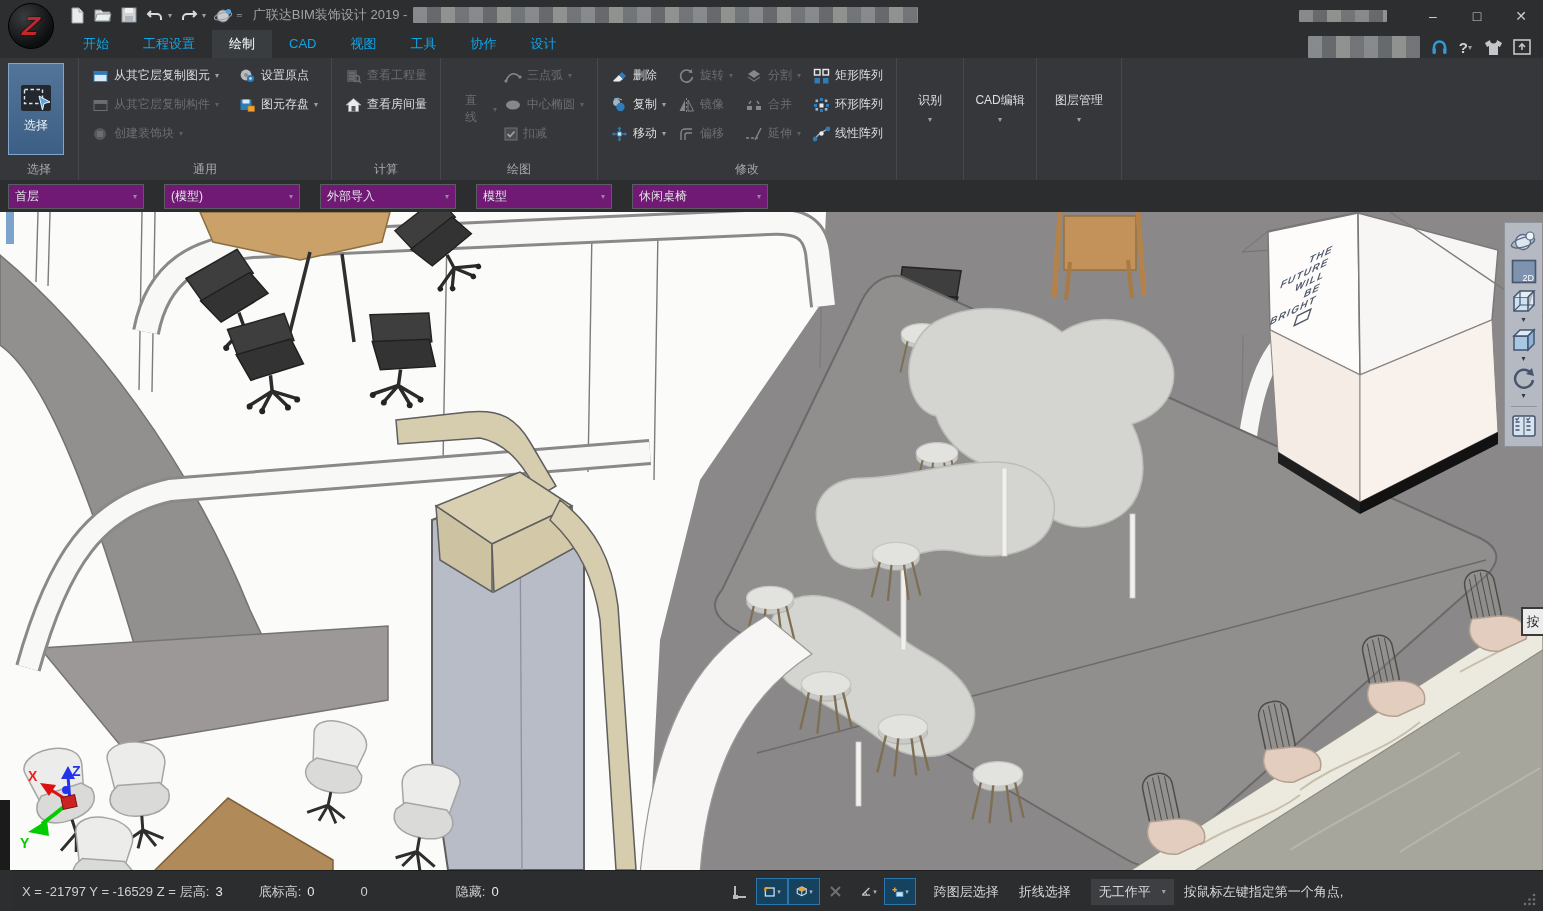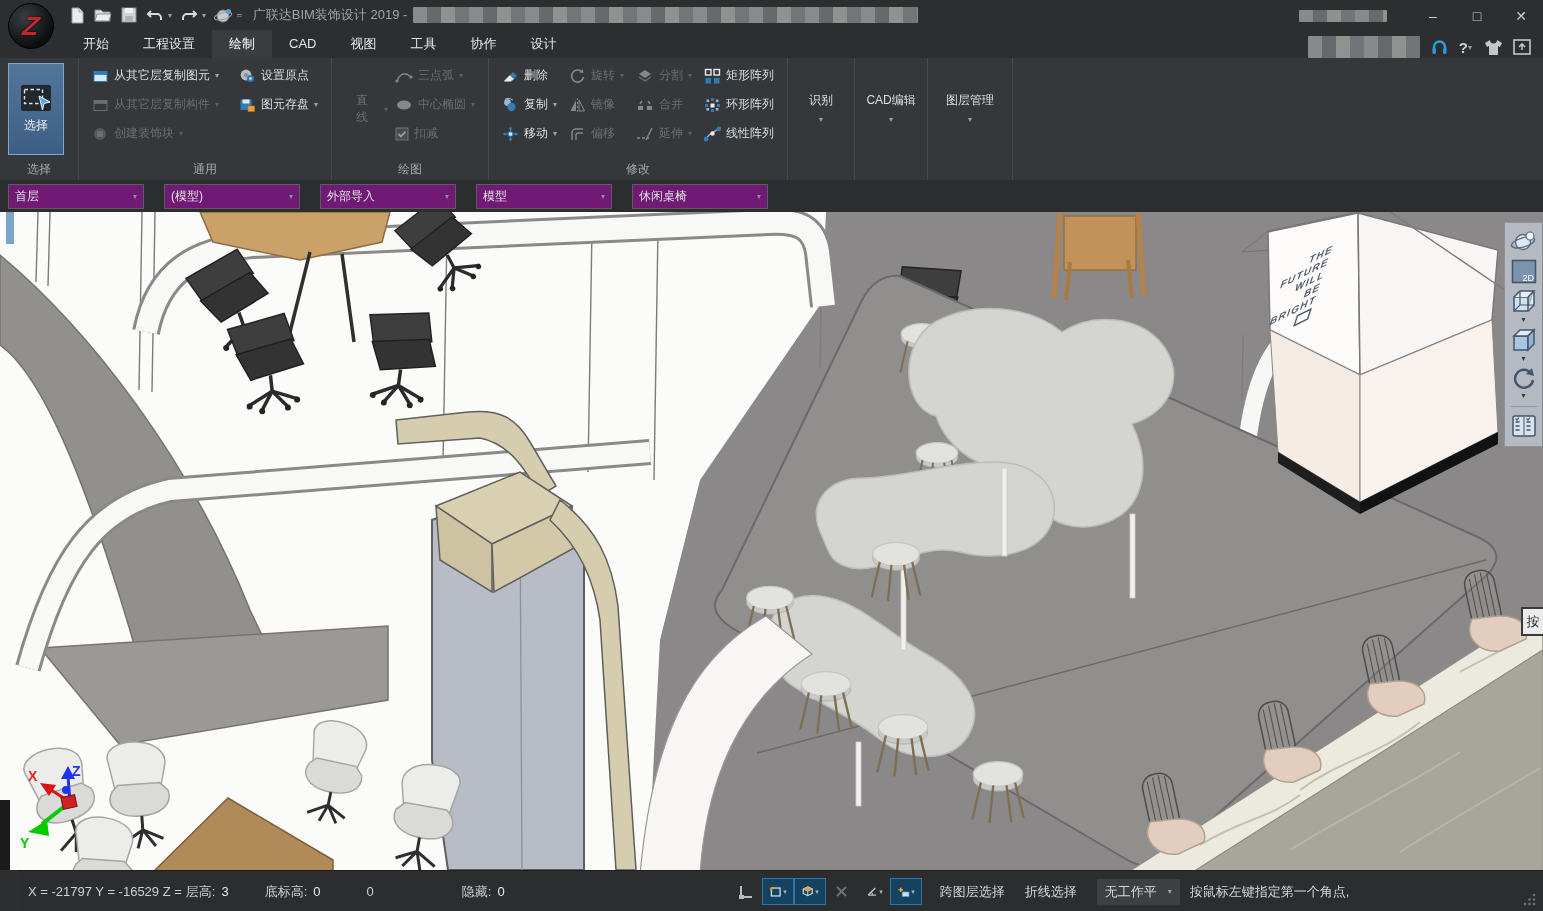--- a/index.html
+++ b/index.html
@@ -17,21 +17,21 @@
   .qcar{font-size:8px;color:#9b9ea0;margin:0 2px 0 -2px;}
   .ttl{color:#a3a3a3;font-size:13px;margin-left:8px;white-space:nowrap;}
   .mosaic{background-image:
       repeating-linear-gradient(90deg,rgba(140,143,146,.95) 0 14px,rgba(106,109,112,.95) 14px 28px,rgba(148,151,148,.95) 28px 42px,rgba(118,121,124,.95) 42px 56px),
       repeating-linear-gradient(0deg,rgba(0,0,0,.14) 0 7px,rgba(255,255,255,.06) 7px 14px);
       border-radius:1px;}
   .winbtns{margin-left:auto;display:flex;}
   .winbtn{width:44px;height:28px;background:none;border:none;color:#c9cbcd;font-size:14px;line-height:28px;}
   
   .tabbar{position:absolute;top:30px;left:0;right:0;height:28px;background:#2c2e30;display:flex;align-items:flex-end;padding-left:66px;}
-  .tab{height:28px;line-height:28px;padding:0 17px;font-size:13px;color:#e5e5e5;background:none;border:none;}
+  .tab{height:28px;line-height:28px;padding:0 17px;font-size:13px;color:#0ea5e9;background:none;border:none;}
   .tab.active{background:#3a3d40;color:#ffffff;}
   .tabright{margin-left:auto;display:flex;align-items:center;gap:10px;padding-right:12px;}
   .hbtn{background:none;border:none;display:flex;align-items:center;gap:2px;color:#cfd2d4;font-size:15px;font-weight:bold;padding:0;}
   
   .ribbon{position:absolute;top:58px;left:0;right:0;height:122px;background:#35373a;display:flex;border-bottom:2px solid #232527;}
   .rgroup{position:relative;padding:3px 8px 20px 8px;border-right:1px solid #464849;display:flex;align-items:flex-start;}
   .glabel{position:absolute;left:0;right:0;bottom:2px;text-align:center;font-size:12px;color:#a6a9ab;}
   .rcol{display:flex;flex-direction:column;}
   .rbtn{display:flex;align-items:center;gap:5px;height:29px;padding:0 5px;background:none;border:none;
         font-size:12px;color:#dcdedf;white-space:nowrap;text-align:left;}
@@ -54,21 +54,21 @@
   
   .viewport{position:absolute;top:212px;left:0;width:1543px;height:658px;background:#8b8889;}
   .navbar{position:absolute;left:1504px;top:10px;width:37px;background:#b5b9c2;border:1px solid #8f949c;border-right:none;
       display:flex;flex-direction:column;align-items:center;padding:5px 0 6px 0;gap:1px;}
   .navbtn{background:none;border:none;padding:1px 0;display:flex;flex-direction:column;align-items:center;}
   .navcar{font-size:8px;color:#2f3742;line-height:8px;}
   .navdiv{width:26px;height:1px;background:#8f949c;margin:4px 0;}
   .vtooltip{position:absolute;left:1521px;top:395px;width:20px;height:25px;background:#ececec;border:2px solid #3a3a3a;
       color:#222;font-size:13px;display:flex;align-items:center;justify-content:center;}
   
-  .statusbar{position:absolute;top:870px;left:18px;right:0;height:41px;background:#2b2d2f;border-top:1px solid #1d1f21;
+  .statusbar{position:absolute;top:870px;left:12px;right:0;height:41px;background:#2b2d2f;border-top:1px solid #1d1f21;
       display:flex;align-items:center;font-size:13px;color:#cdd0d2;padding-left:10px;}
   .sb-val{color:#e8eaeb;margin-left:6px;}
   .tg{width:32px;height:27px;display:flex;align-items:center;justify-content:center;background:none;border:1px solid transparent;gap:1px;}
   .tg.on{background:#15435f;border-color:#2d76ac;}
   .tg .car{font-size:7px;color:#aeb1b3;}
   .sbtn{height:27px;background:none;border:none;color:#d6d8d9;font-size:13px;padding:0 10px;}
   .wp{height:26px;background:#3d3f42;border:none;color:#d6d8d9;font-size:13px;display:flex;align-items:center;gap:11px;padding:0 8px;}
   .grip{position:absolute;right:6px;bottom:6px;}
 </style>
 </head>
@@ -224,20 +224,41 @@
             <rect x="3.5" y="2.5" width="7" height="4" fill="#d7eaf9"></rect>
             <rect x="9" y="9" width="6.5" height="5.5" fill="#f0a030" stroke="#b87718" stroke-width=".6"></rect>
           </svg>
         <span>图元存盘</span>
           <span class="car">▾</span>
         </button>
     </div>
     <div class="glabel">通用</div>
   </div>
 
+  <div class="rgroup">
+    <div class="rcol">
+      <button class="rbtn dis">
+        <svg width="17" height="16" viewBox="0 0 17 16">
+            <rect x="2" y="2" width="10" height="12" fill="#55585b"></rect>
+            <path d="M4,5 h6 M4,8 h6 M4,11 h4" stroke="#75787b" stroke-width="1"></path>
+            <circle cx="11.5" cy="10.5" r="3" fill="none" stroke="#6b6e71" stroke-width="1.5"></circle>
+            <path d="M13.7,12.7 L16,15" stroke="#6b6e71" stroke-width="1.5"></path>
+          </svg>
+        <span>查看工程量</span>
+        </button>
+      <button class="rbtn">
+        <svg width="17" height="16" viewBox="0 0 17 16">
+            <path d="M8.5,1.5 L16,8 H13.5 V14.5 H3.5 V8 H1 Z" fill="#e9ebec" stroke="#9aa0a5" stroke-width=".8"></path>
+            <rect x="6.5" y="9" width="4" height="5.5" fill="#55585b"></rect>
+          </svg>
+        <span>查看房间量</span>
+        </button>
+    </div>
+    <div class="glabel">计算</div>
+  </div>
 
   <div class="rgroup">
     <button class="bigbtn2 dis">
       <svg width="26" height="26" viewBox="0 0 26 26">
           <path d="M5,21 L20,5" stroke="#85888b" stroke-width="1.5"></path>
           <rect x="2.5" y="18.5" width="5" height="5" fill="none" stroke="#85888b"></rect>
           <rect x="18.5" y="2.5" width="5" height="5" fill="none" stroke="#85888b"></rect>
         </svg>
       <span>直线</span>
       <span class="car">▾</span>

